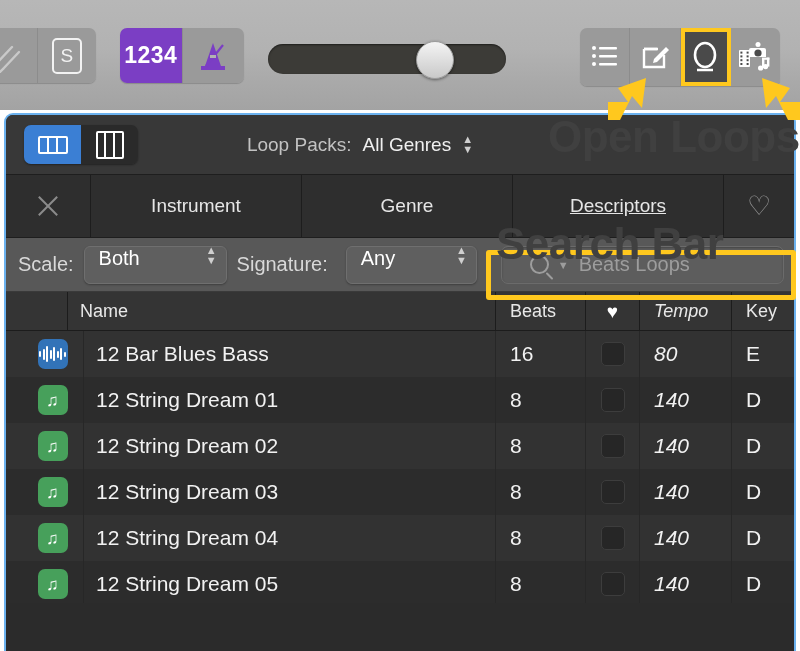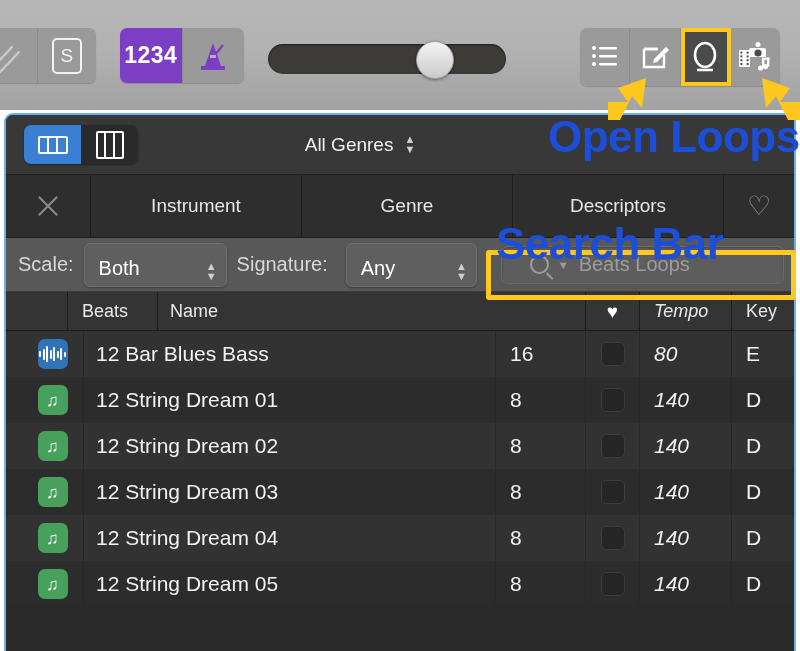--- a/index.html
+++ b/index.html
@@ -197,21 +197,21 @@
   .cat-tab {
     display: flex; align-items: center; justify-content: center;
     color: #e6e6e6;
     font-size: 19px;
     border-right: 1px solid #1d1d1d;
     background: #2e2e2e;
   }
   #cat-close { width: 84px; }
   #cat-instrument { flex: 1; }
   #cat-genre { flex: 1; }
-  #cat-descriptors { flex: 1; }
+  #cat-descriptors { flex: 1; text-decoration: underline; }
   #cat-fav { width: 70px; border-right: none; }
   .x-icon {
     position: relative; width: 26px; height: 26px;
   }
   .x-icon:before, .x-icon:after {
     content: ""; position: absolute;
     left: 0; top: 12px; width: 26px; height: 2px;
     background: #8b8b8b;
   }
   .x-icon:before { transform: rotate(45deg); }
@@ -232,22 +232,22 @@
     padding-left: 12px;
     gap: 10px;
     border-bottom: 1px solid #3a3a3a;
   }
   .f-label { color: #d8d8d8; font-size: 20px; }
   .popup {
     height: 36px;
     background: #5f5f5f;
     border: 1px solid #6f6f6f;
     border-radius: 6px;
-    display: flex; align-items: flex-end;
-    padding: 0 9px 6px 14px;
+    display: flex; align-items: flex-start;
+    padding: 0 9px 0 14px;
     gap: 14px;
     box-shadow: 0 1px 2px rgba(0,0,0,0.3);
   }
   .popup .pv { color: #ffffff; font-size: 20px; }
   #popup-scale { width: 118px; justify-content: space-between; }
   #popup-sig   { width: 106px; justify-content: space-between; margin-left: 8px; }
 
   #search-wrap {
     margin-left: 14px;
     flex: 1;
@@ -347,21 +347,21 @@
     width: 22px; height: 22px;
     border-radius: 5px;
     background: #262626;
     border: 1px solid #3d3d3d;
     margin: 0 auto;
   }
 
   
   .anno {
     position: absolute;
-    color: #1d4ed8;
+    color: #404040;
     font-weight: bold;
     font-family: "Liberation Sans", sans-serif;
     white-space: nowrap;
     z-index: 20;
     pointer-events: none;
   }
   #anno-open-loops {
     left: 548px; top: 112px;
     font-size: 44px;
     letter-spacing: -0.5px;
@@ -495,20 +495,21 @@
           <span class="ico-grid-v">
               <i></i>
               <i></i>
               <i></i>
             </span>
         </div>
       </div>
 
       <div id="loop-packs-area">
         <div id="loop-packs-inner">
+          <span class="lp-label">Loop Packs:</span>
           <span class="lp-value">All Genres</span>
           <span class="chev2">
               <span>▲</span>
               <span>▼</span>
             </span>
         </div>
       </div>
     </div>
 
     <div id="cat-tabs">
@@ -550,22 +551,22 @@
         <div id="search-field">
           <span class="mag"></span>
           <span class="mag-chev">▼</span>
           <span class="search-ph">Beats Loops</span>
         </div>
       </div>
     </div>
 
     <div id="table-head">
       <div class="th col-icon"></div>
+      <div class="th col-name">Name</div>
       <div class="th col-beats">Beats</div>
-      <div class="th col-name">Name</div>
       <div class="th col-fav">
         <span class="heart-solid">♥</span>
       </div>
       <div class="th col-tempo">Tempo</div>
       <div class="th col-key">Key</div>
     </div>
 
     <div id="table-body">
         <div class="trow odd">
           <div class="td col-icon">

